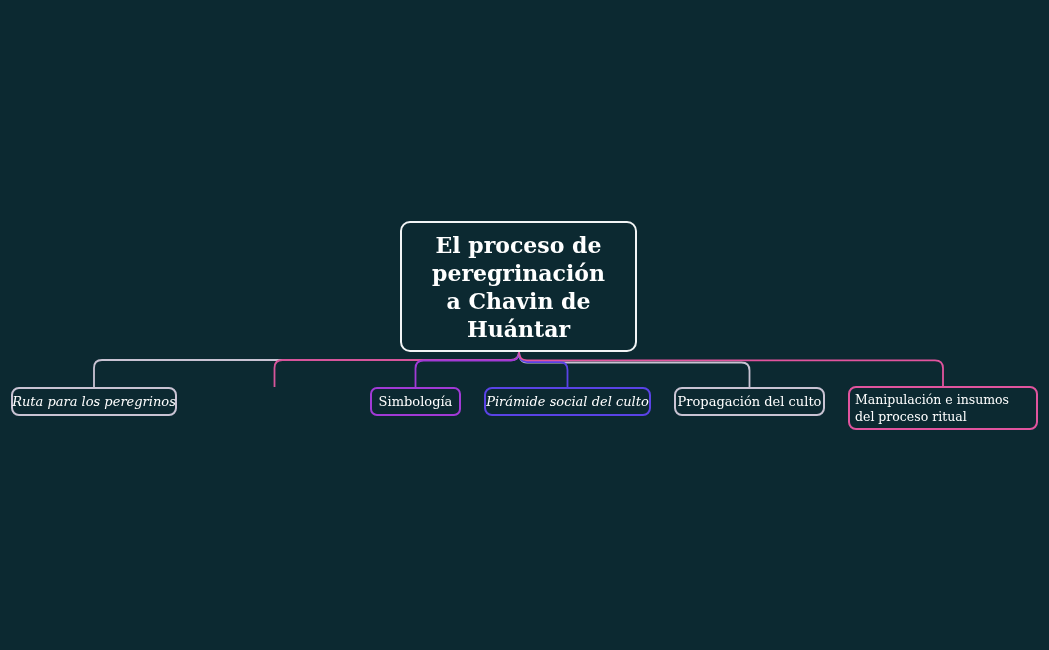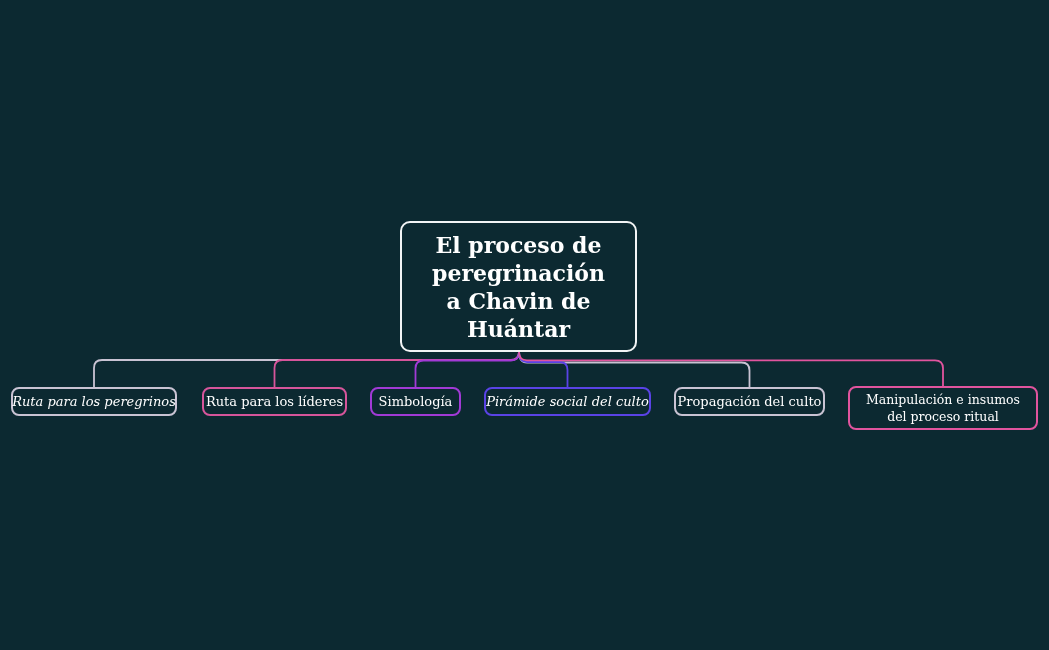--- a/index.html
+++ b/index.html
@@ -64,23 +64,23 @@
   .child-2 { left: 202px; width: 145px; }
   .child-3 { left: 370px; width: 91px;  }
   .child-4 { left: 484px; width: 167px; font-style: italic; }
   .child-5 { left: 674px; width: 151px; }
   .child-6 {
     left: 848px;
     top: 386px;
     width: 190px;
     height: 44px;
     white-space: normal;
-    text-align: center;
+    text-align: left;
     justify-content: flex-start;
-    padding: 0 13px;
+    padding: 0 5px;
     font-size: 12.5px;
     line-height: 17px;
   }
 </style>
 </head>
 <body>
 
 <div class="canvas" style="background: rgb(12, 41, 49); color: rgb(255, 255, 255);">
 
   <svg class="connectors" viewBox="0 0 1049 650" fill="none" stroke-width="1.8">
@@ -89,23 +89,22 @@
     <path d="M519,352 Q519,360.5 511,360.5 H423.5 Q415.5,360.5 415.5,368.5 V387" stroke="#a13ad6"></path>
     <path d="M519,352 Q519,362.5 527,362.5 H741.5 Q749.5,362.5 749.5,370.5 V387" stroke="#c9c3d3"></path>
     <path d="M519,352 Q519,362 527,362 H559.5 Q567.5,362 567.5,370 V387" stroke="#5a43e6"></path>
     <path d="M519,352 Q519,360.3 527,360.3 H935 Q943,360.3 943,368.3 V386" stroke="#e1549e"></path>
   </svg>
 
   <div class="node root-node" style="border-color: rgb(242, 244, 245);">El proceso de peregrinación a Chavin de Huántar</div>
 
   <div class="node child-node child-1" style="border-color: rgb(201, 195, 211); font-style: italic;">Ruta para los peregrinos</div>
 
-  <div class="node child-node child-2" style="border-color: rgb(214, 85, 155);">Ruta para los líderes</div>
 
-  <div class="node child-node child-3" style="border-color: rgb(161, 58, 214);">Simbología</div>
+  <div class="node child-node child-3" style="border-color: rgb(161, 58, 214); border-radius: 7px;">Simbología</div>
 
   <div class="node child-node child-4" style="border-color: rgb(90, 67, 230);">Pirámide social del culto</div>
 
   <div class="node child-node child-5" style="border-color: rgb(201, 195, 211);">Propagación del culto</div>
 
   <div class="node child-node child-6" style="border-color: rgb(225, 84, 158);">Manipulación e insumos del proceso ritual</div>
 
 </div>
 
 </body></html>

